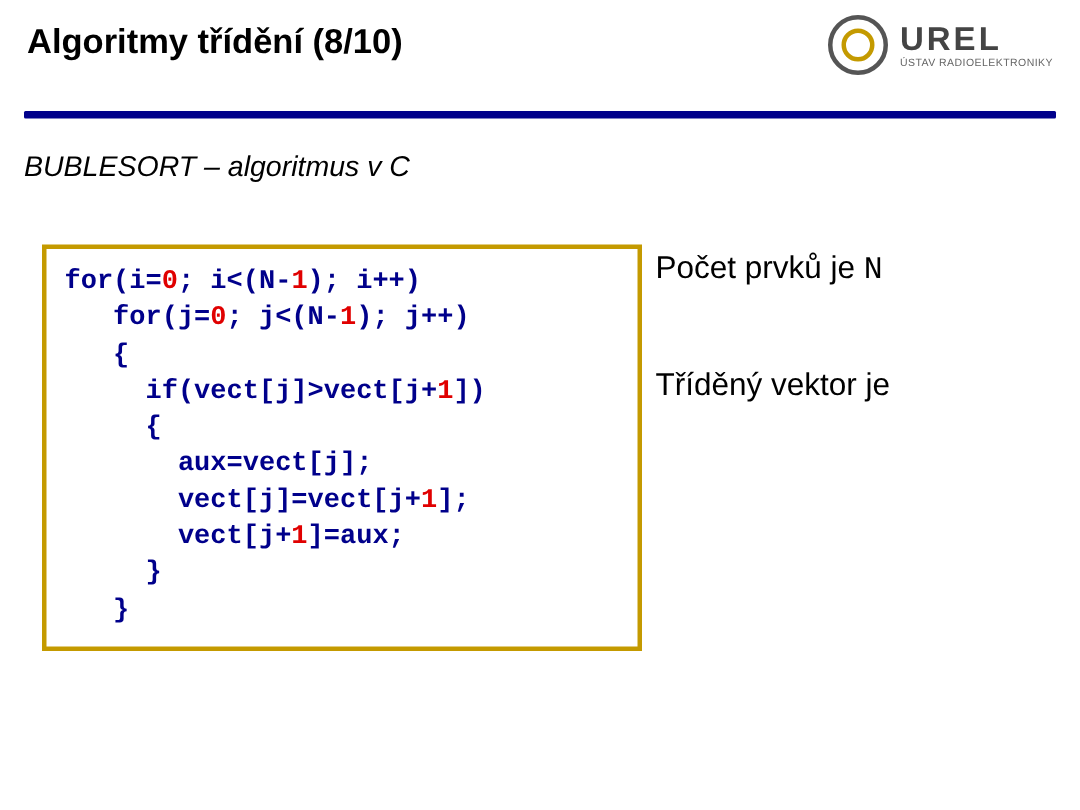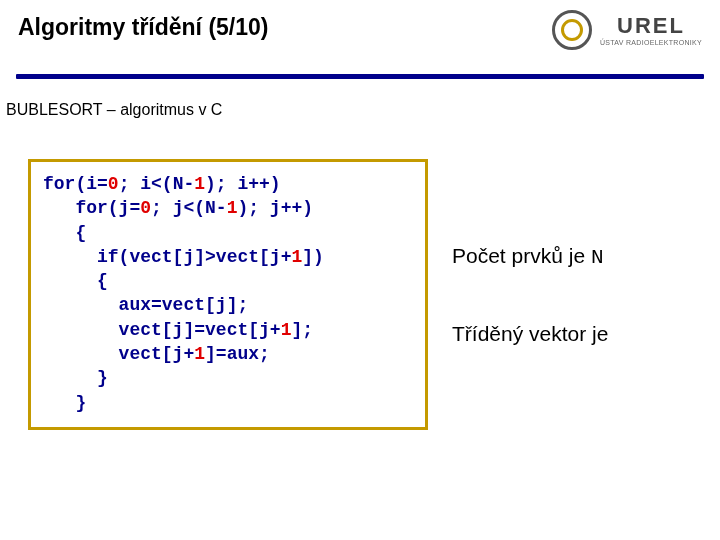--- a/index.html
+++ b/index.html
@@ -21,21 +21,20 @@
     font-size: 23px;
     color: #000;
   }
   .logo {
     position: absolute;
     right: 18px;
     top: 10px;
     display: flex;
     align-items: center;
     gap: 8px;
-    text-align: center;
   }
   .logo-ring {
     width: 40px;
     height: 40px;
     border-radius: 50%;
     border: 3px solid #555;
     position: relative;
     flex: 0 0 auto;
   }
   .logo-inner {
@@ -57,29 +56,29 @@
     color: #666;
     margin-top: 2px;
   }
   .div-line {
     margin: 2px 16px 0 16px;
     height: 5px;
     background: #00008B;
     border-radius: 1px;
   }
   .subtitle {
-    margin: 22px 0 0 6px;
-    font-size: 16px;
+    margin: 22px 0 0 16px;
+    font-size: 19px;
     color: #000;
+    font-style: italic;
   }
   .content {
     display: flex;
     margin: 40px 0 0 28px;
-    gap: 24px;
-    align-items: center;
+    gap: 9px;
   }
   .codebox {
     width: 400px;
     border: 3px solid #C49A00;
     background: #fff;
     padding: 10px 12px 12px 12px;
     font-family: "Courier New", monospace;
     font-size: 18px;
     font-weight: bold;
     color: #00008B;
@@ -94,21 +93,21 @@
     line-height: 1.35;
     padding-top: 2px;
   }
   .mono { font-family: "Courier New", monospace; }
   .note2 { margin-top: 48px; }
 </style>
 </head>
 <body>
 
 <div class="header">
-  <div class="title">Algoritmy třídění (5/10)</div>
+  <div class="title">Algoritmy třídění (8/10)</div>
   <div class="logo">
     <div class="logo-ring">
       <div class="logo-inner"></div>
     </div>
     <div class="logo-text">
       <span class="logo-main">UREL</span>
       <span class="logo-sub">ÚSTAV RADIOELEKTRONIKY</span>
     </div>
   </div>
 </div>

